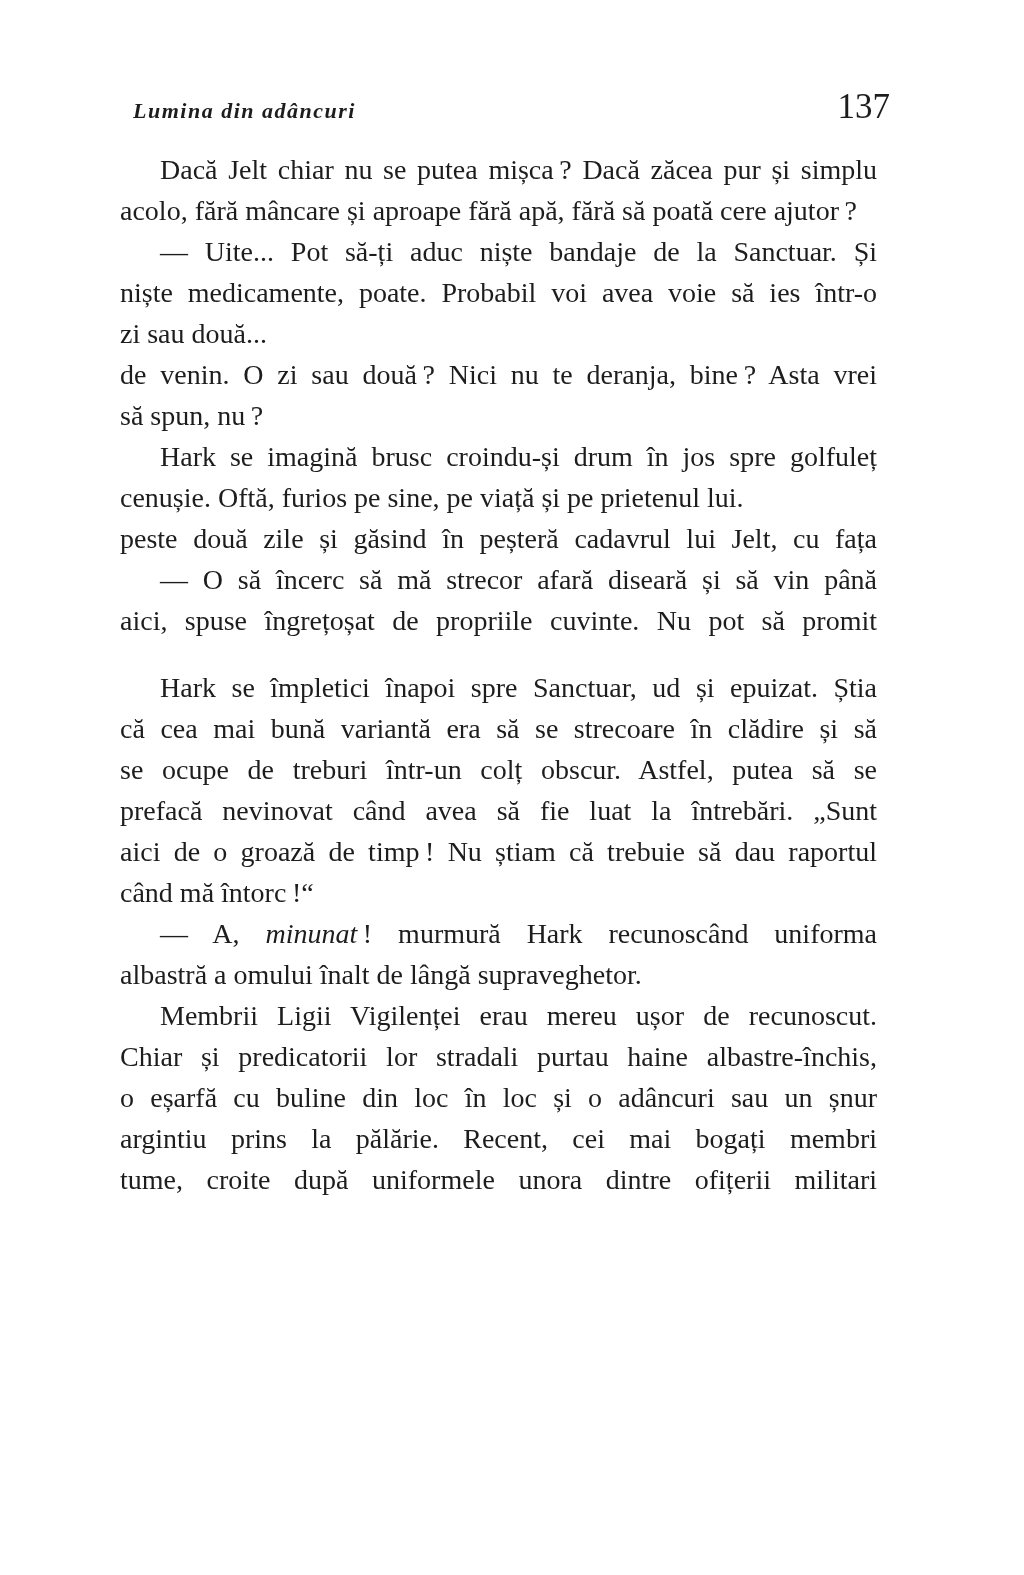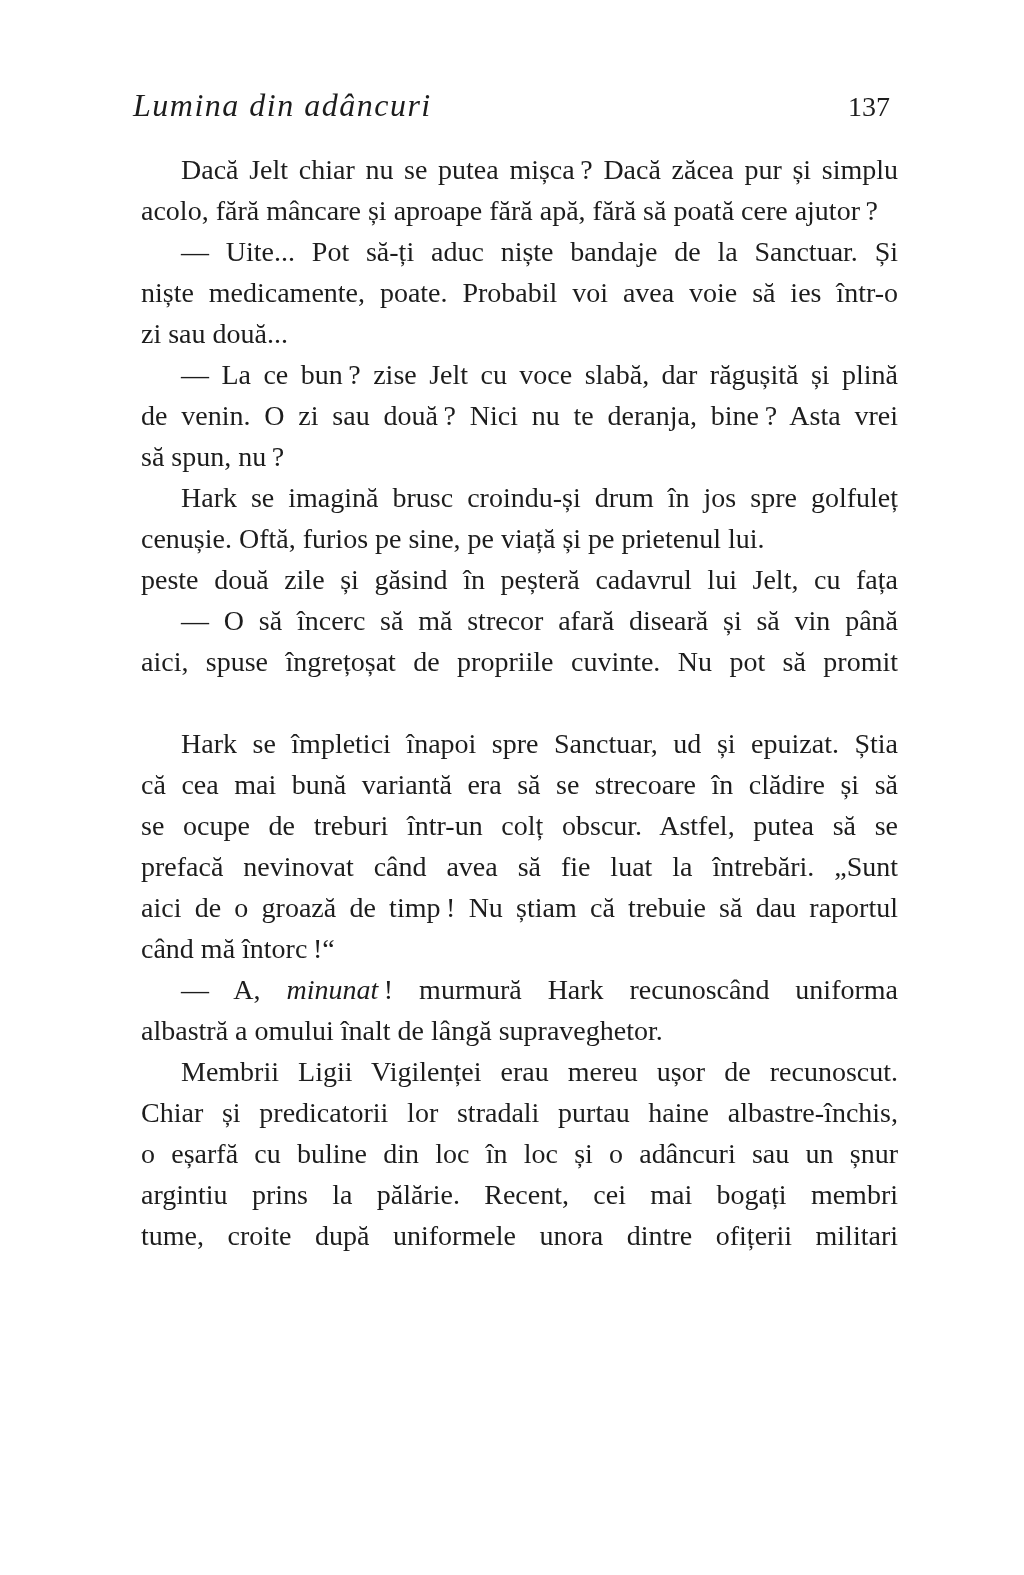--- a/index.html
+++ b/index.html
@@ -21,35 +21,36 @@
     position: absolute;
     left: 133px;
     top: 87px;
     width: 757px;
     display: flex;
     justify-content: space-between;
     align-items: baseline;
   }
   .running-title {
     font-style: italic;
-    font-size: 32px;
+    font-size: 22px;
     letter-spacing: 1.5px;
+    font-weight: bold;
   }
   .page-number {
-    font-size: 28px;
+    font-size: 35px;
   }
   .text-block {
     position: absolute;
-    left: 141px;
+    left: 120px;
     top: 149px;
     width: 757px;
     font-size: 28px;
   }
   .para { margin: 0; }
-  .para.space-before { margin-top: 41px; font-family: Liberation Serif, serif; }
+  .para.space-before { margin-top: 26px; font-family: Liberation Serif, serif; }
   .line {
     line-height: 41px;
     text-align: justify;
     text-align-last: justify;
     white-space: normal;
   }
   .line.first { padding-left: 40px; }
   .line.last { text-align-last: left; }
   .italic { font-style: italic; }
 </style>
@@ -65,21 +66,20 @@
       <div class="para">
         <div class="line first"><span>Dacă Jelt chiar nu se putea mișca ? Dacă zăcea pur și simplu</span></div>
         <div class="line last"><span>acolo, fără mâncare și aproape fără apă, fără să poată cere ajutor ?</span></div>
       </div>
       <div class="para">
         <div class="line first"><span>— Uite... Pot să-ți aduc niște bandaje de la Sanctuar. Și</span></div>
         <div class="line"><span>niște medicamente, poate. Probabil voi avea voie să ies într-o</span></div>
         <div class="line last"><span>zi sau două...</span></div>
       </div>
       <div class="para">
-        <div class="line first"><span>— La ce bun ? zise Jelt cu voce slabă, dar răgușită și plină</span></div>
         <div class="line"><span>de venin. O zi sau două ? Nici nu te deranja, bine ? Asta vrei</span></div>
         <div class="line last"><span>să spun, nu ?</span></div>
       </div>
       <div class="para">
         <div class="line first"><span>Hark se imagină brusc croindu-și drum în jos spre golfuleț</span></div>
         <div class="line last"><span>cenușie. Oftă, furios pe sine, pe viață și pe prietenul lui.</span></div>
         <div class="line"><span>peste două zile și găsind în peșteră cadavrul lui Jelt, cu fața</span></div>
       </div>
       <div class="para">
         <div class="line first"><span>— O să încerc să mă strecor afară diseară și să vin până</span></div>

